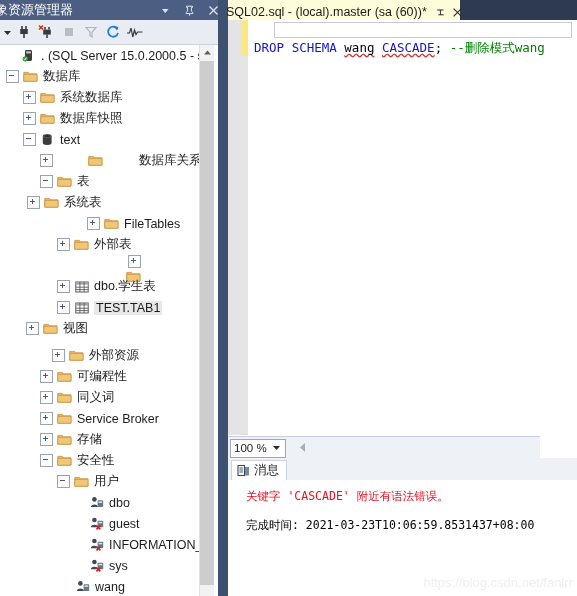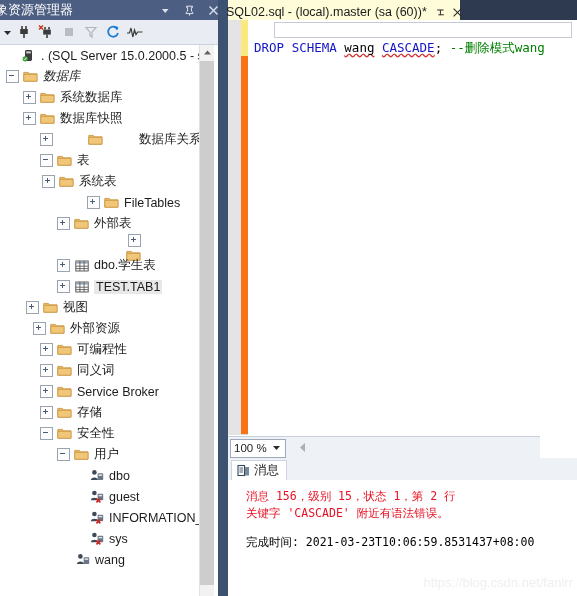--- a/index.html
+++ b/index.html
@@ -106,21 +106,21 @@
     padding-left: 0px; padding-right: 4px;
     box-sizing: border-box;
     justify-content: space-between;
   }
   .tab-title { font-size: 12.5px; color: #1b1b1b; white-space: nowrap; margin-left: -2px; }
   .tab-pin { margin-left: 8px; width: 12px; display: flex; align-items: center; justify-content: center; }
   .tab-close { margin-left: 6px; width: 12px; display: flex; align-items: center; justify-content: center; }
 
   .code-host {
     position: absolute; left: 0; top: 20px; width: 349px; height: 415px;
-    background: #f97316; box-sizing: border-box;
+    background: #e5e5e5; box-sizing: border-box;
     border-bottom: 1px solid #d8d8d8;
   }
   .gutter {
     position: absolute; left: 0; top: 0; width: 13px; height: 415px; background: #e4e4e4;
   }
   .changebar {
     position: absolute; left: 13px; top: 0; width: 7px; height: 22px; background: #fbe97f;
   }
   .changebar2 {
     position: absolute; left: 13px; top: 22px; width: 7px; height: 14px; background: #fbe97f;
@@ -275,21 +275,21 @@
           <span class="ico">
             <svg width="13" height="13" viewBox="0 0 13 13">
               <rect x="3" y="1" width="7" height="11" rx="1.4" fill="#3d3d3d"></rect>
               <rect x="4.2" y="2.4" width="4.6" height="2" fill="#cfcfcf"></rect>
               <circle cx="3.2" cy="9.8" r="2.6" fill="#3aa03a"></circle>
               <path d="M2.2 9.8 L3 10.7 L4.5 8.6" stroke="#ffffff" stroke-width="0.9" fill="none"></path>
             </svg>
           </span>
           <span class="lbl">. (SQL Server 15.0.2000.5 - sa)</span>
         </div>
-        <div class="row" style="padding-left: 6px; font-style: italic;">
+        <div class="row" style="padding-left: 6px;">
           <span class="expander box"></span>
           <span class="ico">
             <svg width="15" height="13" viewBox="0 0 15 13">
               <path d="M0.8 2.4 H5.4 L6.6 3.8 H14 V11.2 H0.8 Z" fill="#e8b761" stroke="#c89240" stroke-width="0.8"></path>
               <path d="M0.8 4.4 H14 V11.2 H0.8 Z" fill="#f0c678" stroke="#c89240" stroke-width="0.7"></path>
             </svg>
           </span>
           <span class="lbl">数据库</span>
         </div>
         <div class="row" style="padding-left: 23px;">
@@ -304,20 +304,31 @@
         </div>
         <div class="row" style="padding-left: 23px;">
           <span class="expander box plus"></span>
           <span class="ico">
             <svg width="15" height="13" viewBox="0 0 15 13">
               <path d="M0.8 2.4 H5.4 L6.6 3.8 H14 V11.2 H0.8 Z" fill="#e8b761" stroke="#c89240" stroke-width="0.8"></path>
               <path d="M0.8 4.4 H14 V11.2 H0.8 Z" fill="#f0c678" stroke="#c89240" stroke-width="0.7"></path>
             </svg>
           </span>
           <span class="lbl">数据库快照</span>
+        </div>
+        <div class="row" style="padding-left: 23px;">
+          <span class="expander box"></span>
+          <span class="ico">
+            <svg width="13" height="13" viewBox="0 0 13 13">
+              <path d="M1.8 3 v7 a4.4 1.9 0 0 0 8.8 0 v-7 Z" fill="#3c3c3c"></path>
+              <ellipse cx="6.2" cy="3" rx="4.4" ry="1.9" fill="#5a5a5a"></ellipse>
+              <ellipse cx="6.2" cy="3" rx="3" ry="1.1" fill="#2a2a2a"></ellipse>
+            </svg>
+          </span>
+          <span class="lbl">text</span>
         </div>
         <div class="row" style="padding-left: 40px; gap: 31px;">
           <span class="expander box plus"></span>
           <span class="ico">
             <svg width="15" height="13" viewBox="0 0 15 13">
               <path d="M0.8 2.4 H5.4 L6.6 3.8 H14 V11.2 H0.8 Z" fill="#e8b761" stroke="#c89240" stroke-width="0.8"></path>
               <path d="M0.8 4.4 H14 V11.2 H0.8 Z" fill="#f0c678" stroke="#c89240" stroke-width="0.7"></path>
             </svg>
           </span>
           <span class="lbl">数据库关系图</span>
@@ -325,21 +336,21 @@
         <div class="row" style="padding-left: 40px;">
           <span class="expander box"></span>
           <span class="ico">
             <svg width="15" height="13" viewBox="0 0 15 13">
               <path d="M0.8 2.4 H5.4 L6.6 3.8 H14 V11.2 H0.8 Z" fill="#e8b761" stroke="#c89240" stroke-width="0.8"></path>
               <path d="M0.8 4.4 H14 V11.2 H0.8 Z" fill="#f0c678" stroke="#c89240" stroke-width="0.7"></path>
             </svg>
           </span>
           <span class="lbl">表</span>
         </div>
-        <div class="row" style="padding-left: 42px;">
+        <div class="row" style="padding-left: 27px;">
           <span class="expander box plus"></span>
           <span class="ico">
             <svg width="15" height="13" viewBox="0 0 15 13">
               <path d="M0.8 2.4 H5.4 L6.6 3.8 H14 V11.2 H0.8 Z" fill="#e8b761" stroke="#c89240" stroke-width="0.8"></path>
               <path d="M0.8 4.4 H14 V11.2 H0.8 Z" fill="#f0c678" stroke="#c89240" stroke-width="0.7"></path>
             </svg>
           </span>
           <span class="lbl">系统表</span>
         </div>
         <div class="row" style="padding-left: 87px;">
@@ -403,21 +414,21 @@
         <div class="row" style="padding-left: 26px;">
           <span class="expander box plus"></span>
           <span class="ico">
             <svg width="15" height="13" viewBox="0 0 15 13">
               <path d="M0.8 2.4 H5.4 L6.6 3.8 H14 V11.2 H0.8 Z" fill="#e8b761" stroke="#c89240" stroke-width="0.8"></path>
               <path d="M0.8 4.4 H14 V11.2 H0.8 Z" fill="#f0c678" stroke="#c89240" stroke-width="0.7"></path>
             </svg>
           </span>
           <span class="lbl">视图</span>
         </div>
-        <div class="row" style="padding-left: 33px;">
+        <div class="row" style="padding-left: 52px; margin-top: 6px;">
           <span class="expander box plus"></span>
           <span class="ico">
             <svg width="15" height="13" viewBox="0 0 15 13">
               <path d="M0.8 2.4 H5.4 L6.6 3.8 H14 V11.2 H0.8 Z" fill="#e8b761" stroke="#c89240" stroke-width="0.8"></path>
               <path d="M0.8 4.4 H14 V11.2 H0.8 Z" fill="#f0c678" stroke="#c89240" stroke-width="0.7"></path>
             </svg>
           </span>
           <span class="lbl">外部资源</span>
         </div>
         <div class="row" style="padding-left: 40px;">
@@ -614,21 +625,20 @@
               <line x1="2.4" y1="4" x2="6" y2="4" stroke="#34495e" stroke-width="0.9"></line>
               <line x1="2.4" y1="6" x2="6" y2="6" stroke="#34495e" stroke-width="0.9"></line>
               <line x1="2.4" y1="8" x2="6" y2="8" stroke="#34495e" stroke-width="0.9"></line>
               <rect x="8" y="3" width="4" height="8.5" fill="#7a8a9b"></rect>
             </svg>
           </span>
           <span class="rt-lbl">消息</span>
         </div>
       </div>
       <div class="msg-body">
-        <div class="msg-line msg-err">消息 156，级别 15，状态 1，第 2 行</div>
         <div class="msg-line msg-err">关键字 'CASCADE' 附近有语法错误。</div>
         <div class="msg-gap"></div>
         <div class="msg-line">完成时间: 2021-03-23T10:06:59.8531437+08:00</div>
       </div>
     </div>
 
     <div class="watermark">https://blog.csdn.net/fanlrr</div>
   </div>
 </div>
 

